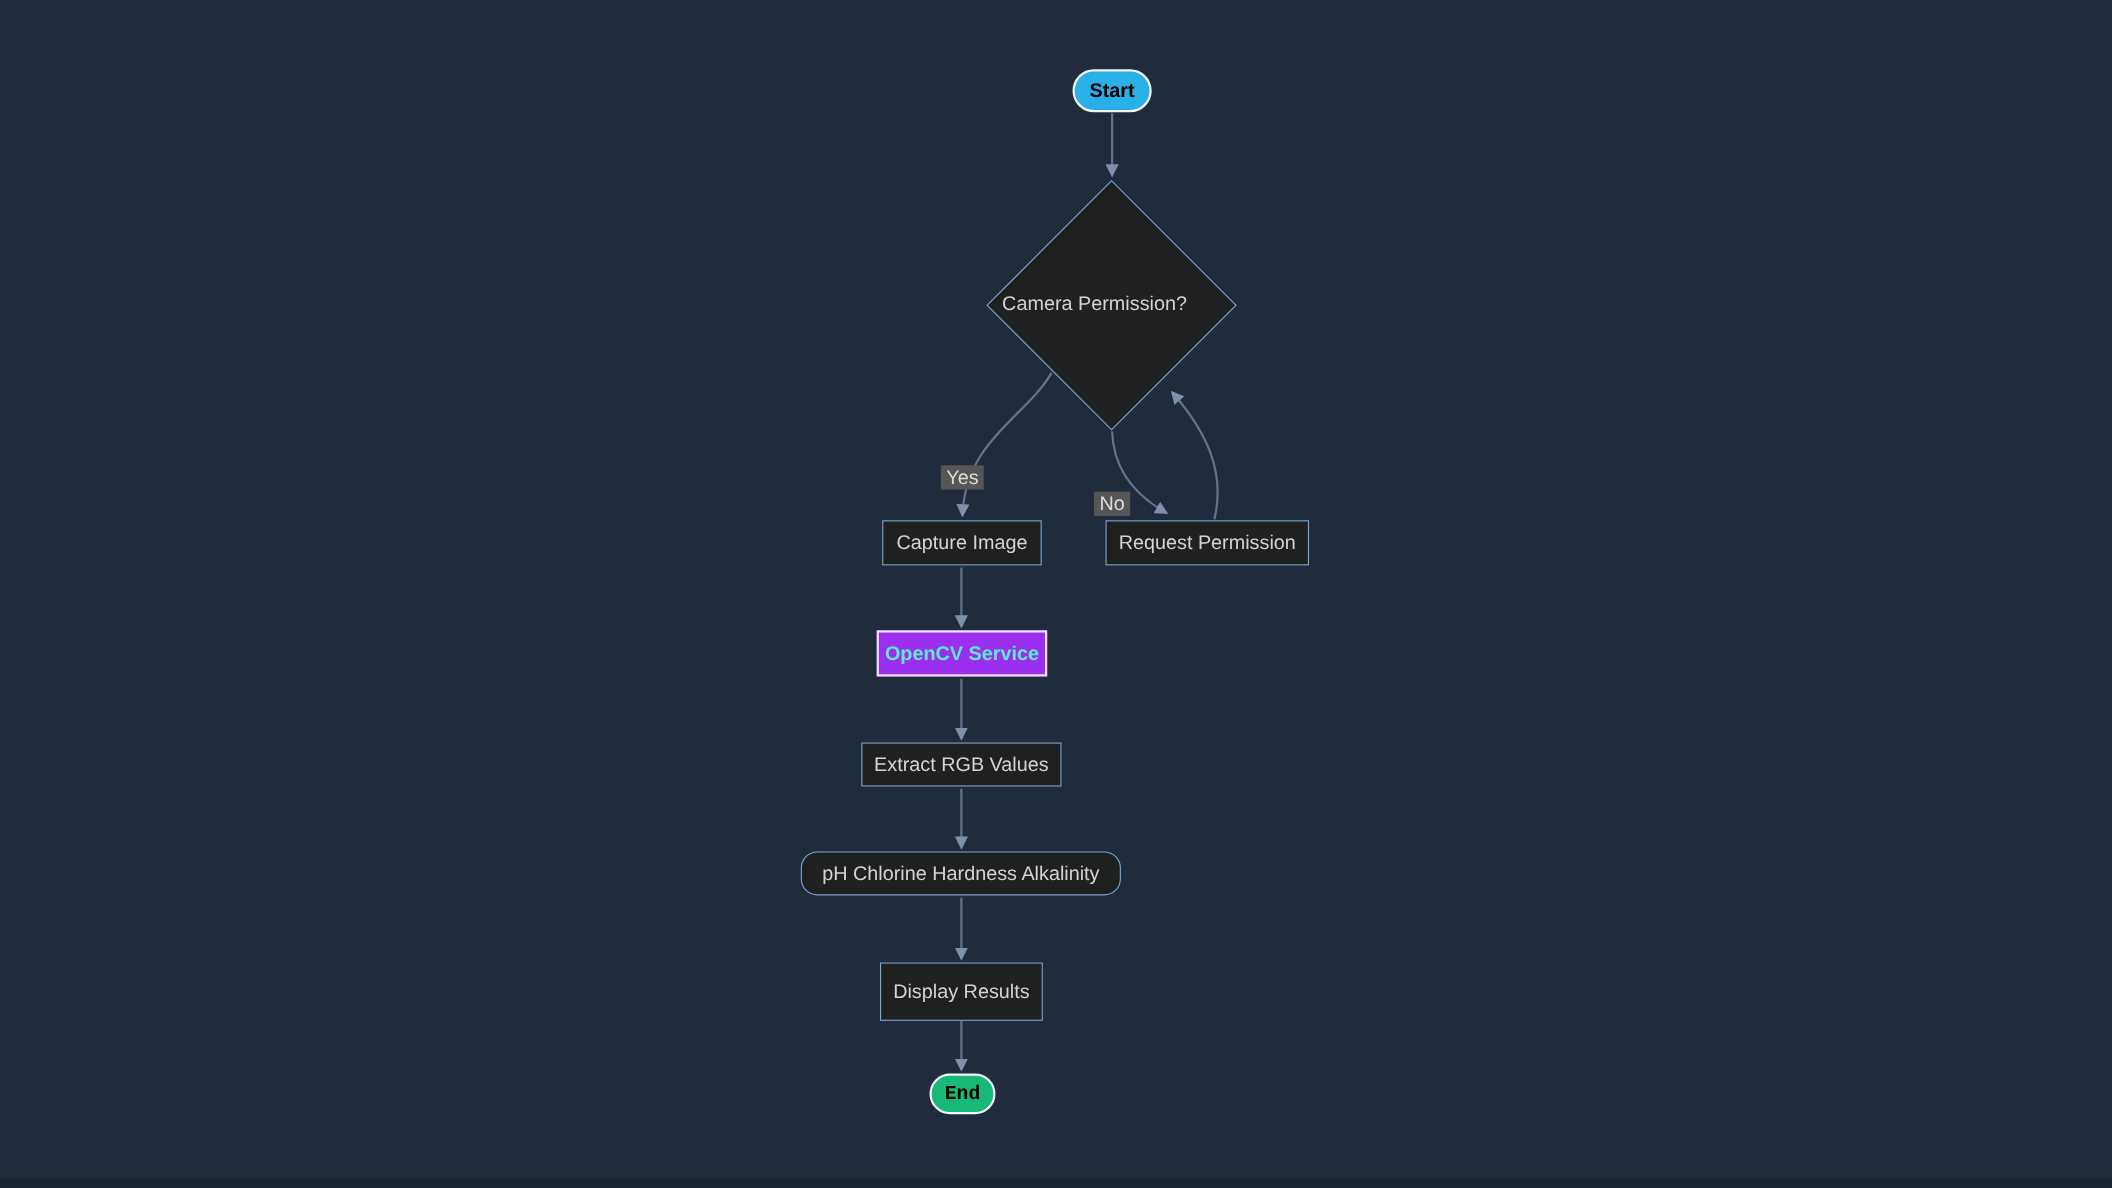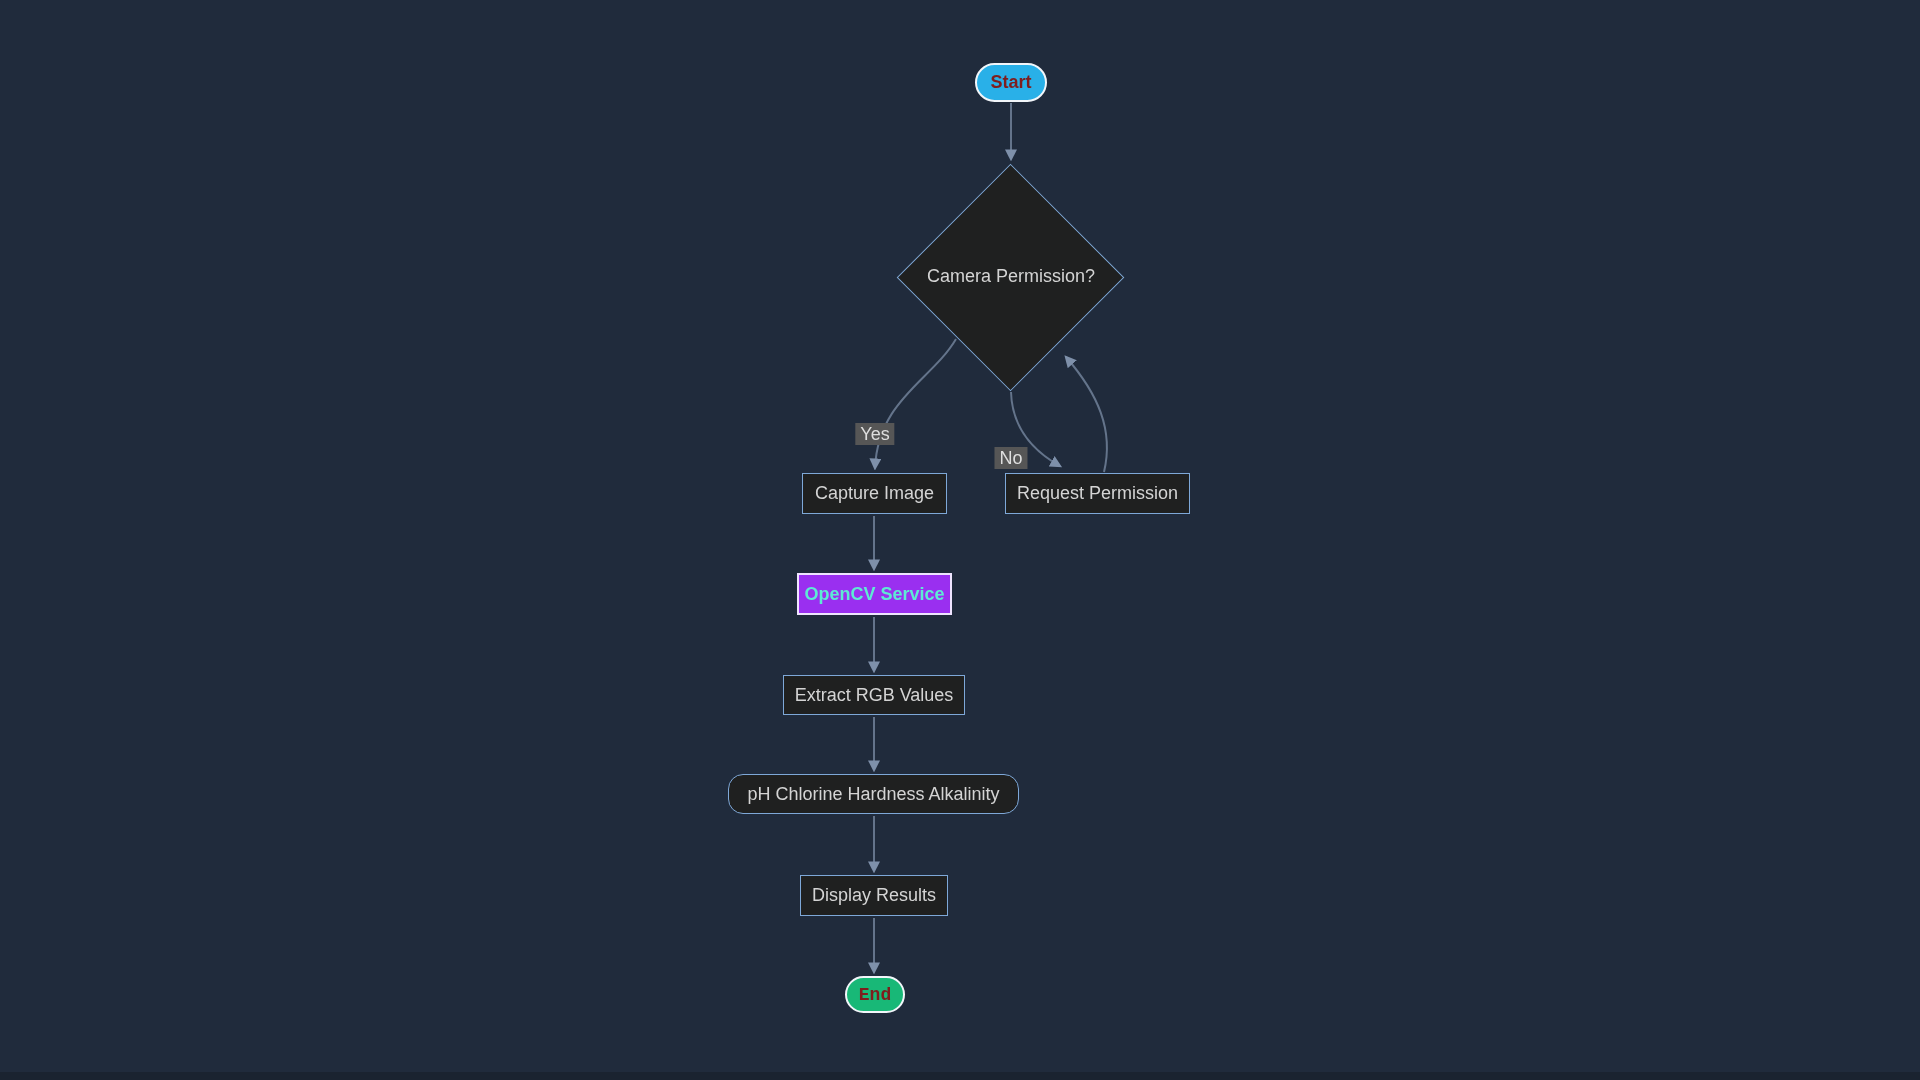--- a/index.html
+++ b/index.html
@@ -35,21 +35,21 @@
     background: var(--node-fill);
     border: 1.5px solid var(--node-border);
     color: var(--node-text);
     font-size: 18px;
     white-space: nowrap;
     text-align: center;
   }
   .pill {
     border-radius: 999px;
     border: 2px solid var(--pill-border);
-    color: #7f1d1d;
+    color: #000000;
     font-weight: bold;
   }
   .pill.start { background: var(--start-fill); }
   .pill.end { background: var(--end-fill); font-family: Liberation Mono, monospace; }
   .opencv {
     background: var(--opencv-fill);
     border: 2px solid var(--opencv-border);
     color: #5eead4;
     font-weight: bold;
   }
@@ -58,21 +58,20 @@
     left: 930px; top: 197px;
     width: 161px; height: 161px;
     transform: rotate(45deg);
     background: var(--node-fill);
     border: 1.5px solid var(--node-border);
   }
   .decision-label {
     position: absolute;
     left: 911px; top: 266px;
     width: 200px;
-    text-align: center;
     color: var(--node-text);
     font-size: 18px;
     white-space: nowrap;
   }
   .edge-label {
     position: absolute;
     transform: translate(-50%, -50%);
     background: var(--edge-label-bg);
     color: var(--edge-label-text);
     font-size: 18px;
@@ -119,18 +118,18 @@
   <div class="node" style="left:802px; top:473px; width:145px; height:41px;">Capture Image</div>
 
   <div class="node" style="left:1005px; top:473px; width:185px; height:41px;">Request Permission</div>
 
   <div class="node opencv" style="left:797px; top:573px; width:155px; height:42px;">OpenCV Service</div>
 
   <div class="node" style="left:783px; top:675px; width:182px; height:40px;">Extract RGB Values</div>
 
   <div class="node" style="left:728px; top:774px; width:291px; height:40px;border-radius:15px;">pH Chlorine Hardness Alkalinity</div>
 
-  <div class="node" style="left:800px; top:875px; width:148px; height:41px;">Display Results</div>
+  <div class="node" style="left:800px; top:875px; width:148px; height:53px;">Display Results</div>
 
   <div class="node pill end" style="left:845px; top:976px; width:60px; height:37px;">End</div>
 
   <div class="footer-strip"></div>
 </div>
 
 </body></html>

